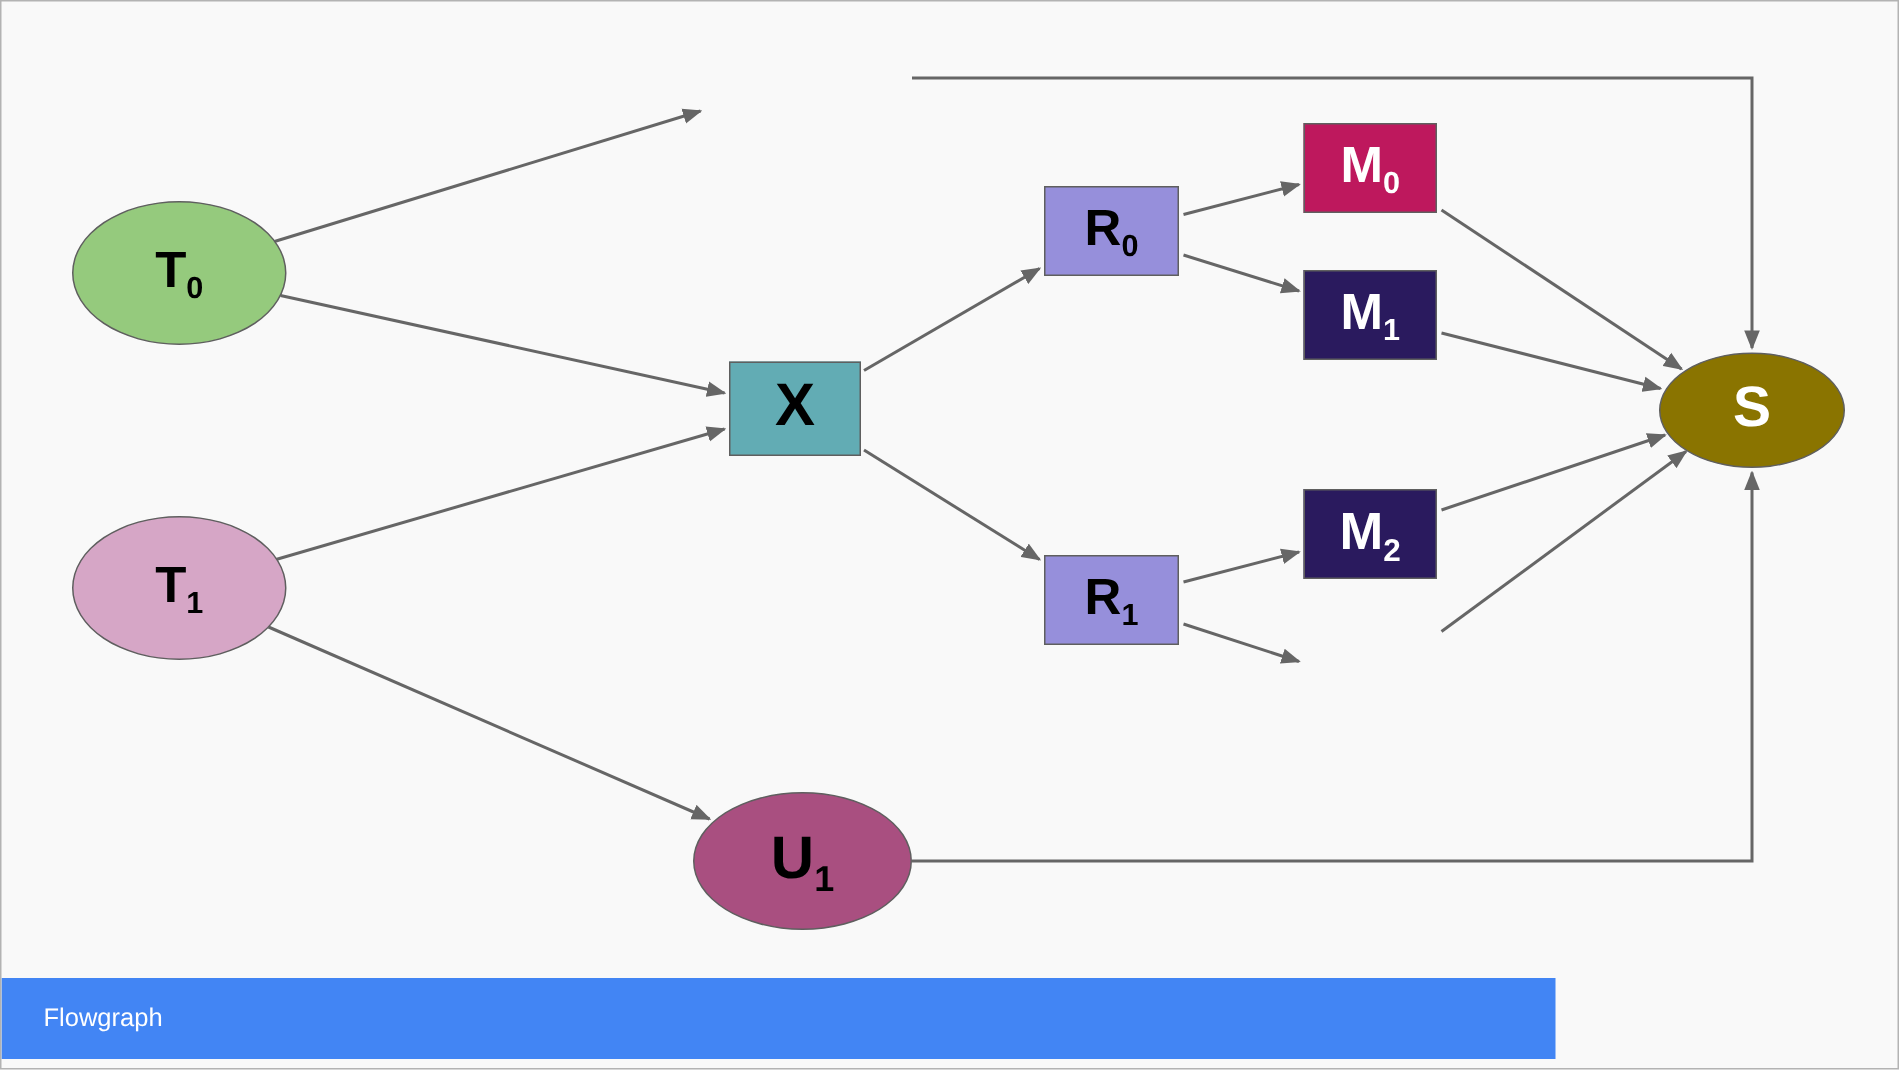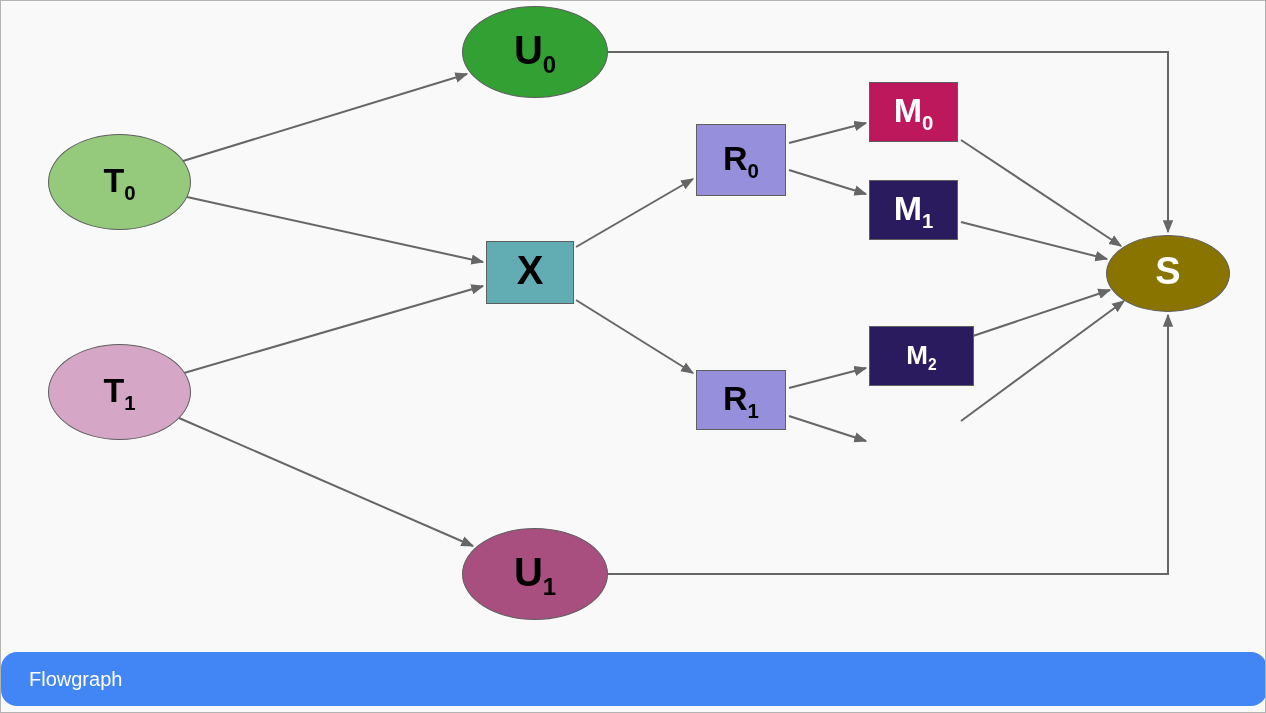--- a/index.html
+++ b/index.html
@@ -16,31 +16,31 @@
     border:1px solid #5f5f5f; font-weight:bold; z-index:2;
     font-family:"Liberation Sans", sans-serif;
   }
   .ellipse { border-radius:50%; }
   .node sub { font-size:0.60em; line-height:1; }
   #n-T0 { left:47px;   top:133px; width:143px; height:96px; font-size:34px; }
   #n-T1 { left:47px;   top:343px; width:143px; height:96px; font-size:34px; }
   #n-U0 { left:461px;  top:5px;   width:146px; height:92px; font-size:40px; }
   #n-U1 { left:461px;  top:527px; width:146px; height:92px; font-size:40px;align-items:center; }
   #n-X  { left:485px;  top:240px; width:88px;  height:63px; font-size:40px; }
-  #n-R0 { left:695px;  top:123px; width:90px;  height:72px; font-size:34px; }
+  #n-R0 { left:695px;  top:123px; width:90px;  height:60px; font-size:34px; }
   #n-R1 { left:695px;  top:369px; width:90px;  height:60px; font-size:34px; }
   #n-M0 { left:868px;  top:81px;  width:89px;  height:60px; font-size:34px; }
   #n-M1 { left:868px;  top:179px; width:89px;  height:60px; font-size:34px; }
-  #n-M2 { left:868px;  top:325px; width:105px;  height:60px; font-size:26px; }
+  #n-M2 { left:868px;  top:325px; width:89px;  height:60px; font-size:35px; }
   #n-M3 { left:868px;  top:425px; width:89px;  height:60px; font-size:34px; }
   #n-S  { left:1105px; top:234px; width:124px; height:77px; font-size:38px; }
   .statusbar {
-    position:absolute; left:0; top:651px; width:1266px; height:54px;
+    position:absolute; left:0; top:651px; width:1036px; height:54px;
     display:flex; align-items:center; padding-left:28px;
-    font-size:20px; z-index:3;border-radius:16px;
+    font-size:17px; z-index:3;
   }
 </style>
 </head>
 <body>
 
 <div class="page">
 
   <svg class="edges" width="1266" height="713">
     <defs>
       <marker id="arrow" viewBox="0 0 10 8" refX="9" refY="4" markerWidth="13" markerHeight="11" markerUnits="userSpaceOnUse" orient="auto">
@@ -66,23 +66,20 @@
   </svg>
 
   <div class="node ellipse" id="n-T0" style="background: rgb(149, 202, 125); color: rgb(0, 0, 0);">
     <span><span>T</span><sub>0</sub></span>
   </div>
 
   <div class="node ellipse" id="n-T1" style="background: rgb(214, 166, 198); color: #000000;">
     <span><span>T</span><sub>1</sub></span>
   </div>
 
-  <div class="node ellipse" id="n-U0" style="background: rgb(51, 160, 51); color: rgb(0, 0, 0);">
-    <span><span>U</span><sub>0</sub></span>
-  </div>
 
   <div class="node ellipse" id="n-U1" style="background: rgb(169, 79, 128); color: rgb(0, 0, 0);">
     <span><span>U</span><sub>1</sub></span>
   </div>
 
   <div class="node" id="n-X" style="background: rgb(98, 172, 180); color: rgb(0, 0, 0);">
     <span><span>X</span><sub></sub></span>
   </div>
 
   <div class="node" id="n-R0" style="background: rgb(150, 143, 219); color: rgb(0, 0, 0);">

